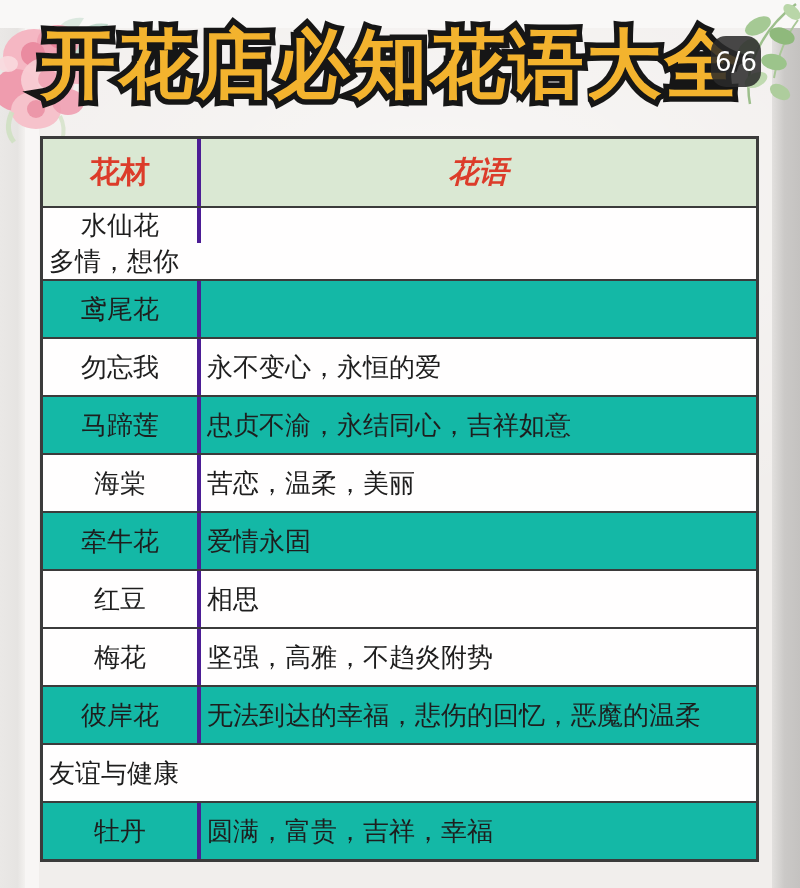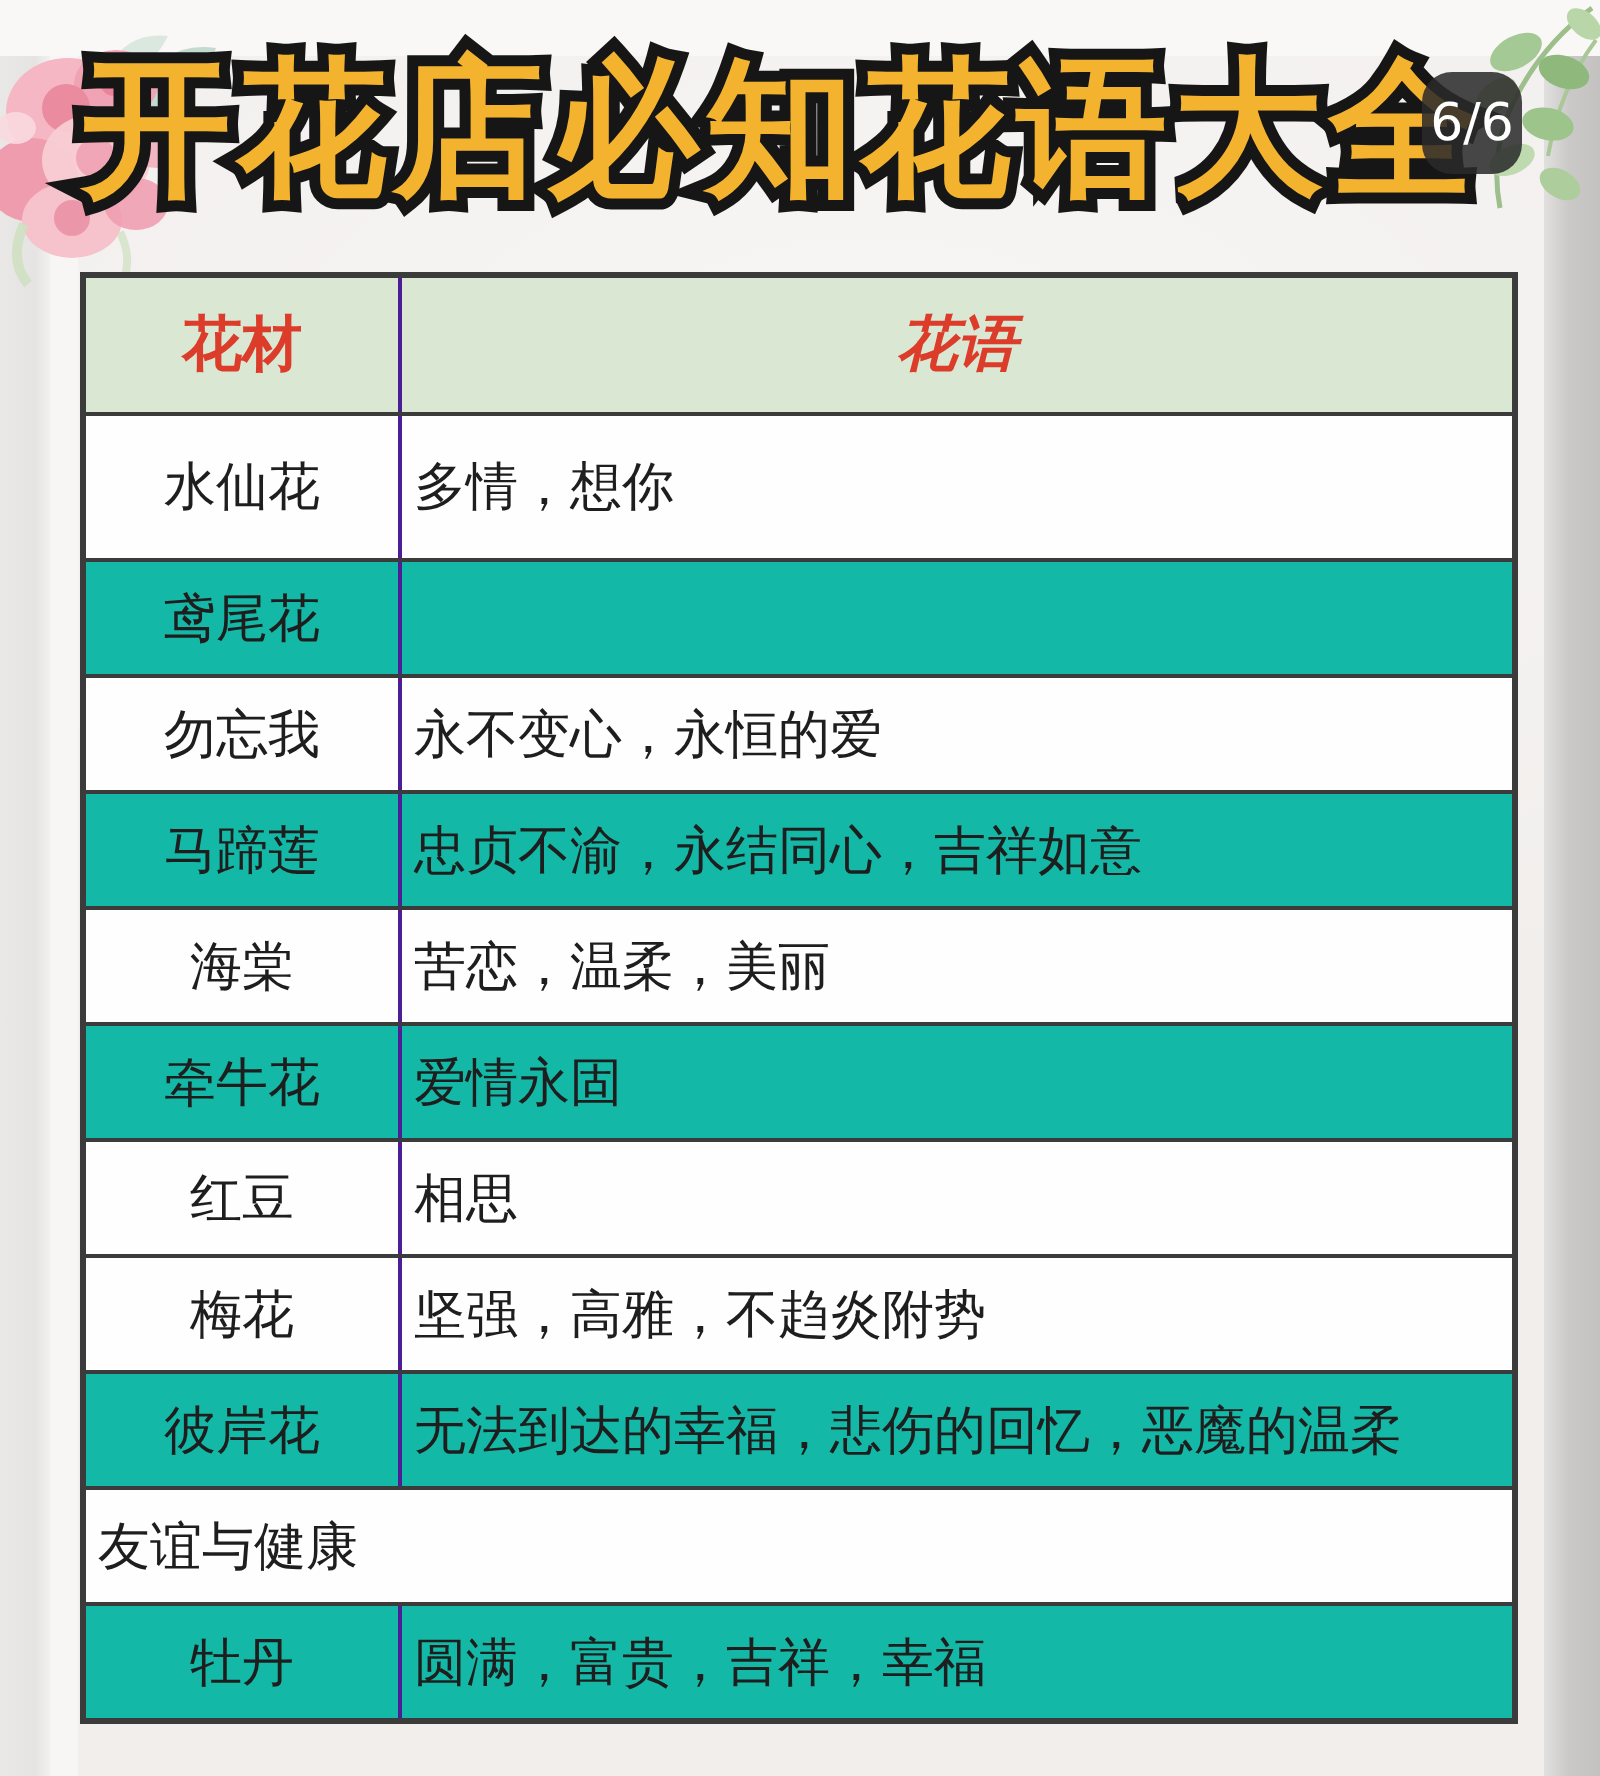--- a/index.html
+++ b/index.html
@@ -79,26 +79,26 @@
     box-sizing: border-box;
     background: #fff;
     z-index: 3;
   }
   .t-row {
     display: flex; box-sizing: border-box;
     border-top: 2px solid #3b3b3b;
     height: 58px;
   }
   .t-row.header { border-top: none; height: 67px; background: #dae8d3; }
-  .t-row.first { height: 73px; }
+  .t-row.first { height: 73px; flex-direction: column; }
   .t-row.pink { background: #14b8a6; }
   .t-row.white { background: #fffefe; }
   .cell-name {
     width: 158px; box-sizing: border-box;
-    border-right: 2px solid #4c1d95;
+    border-right: 4px solid #4c1d95;
     display: flex; align-items: center; justify-content: center;
     font-size: 26px; color: #1e1e1e; font-weight: 500;
     flex-shrink: 0;
   }
   .cell-meaning {
     flex: 1; display: flex; align-items: center;
     padding-left: 6px; box-sizing: border-box;
     font-size: 26px; color: #1e1e1e; font-weight: 500;
     white-space: nowrap; overflow: hidden;
   }

